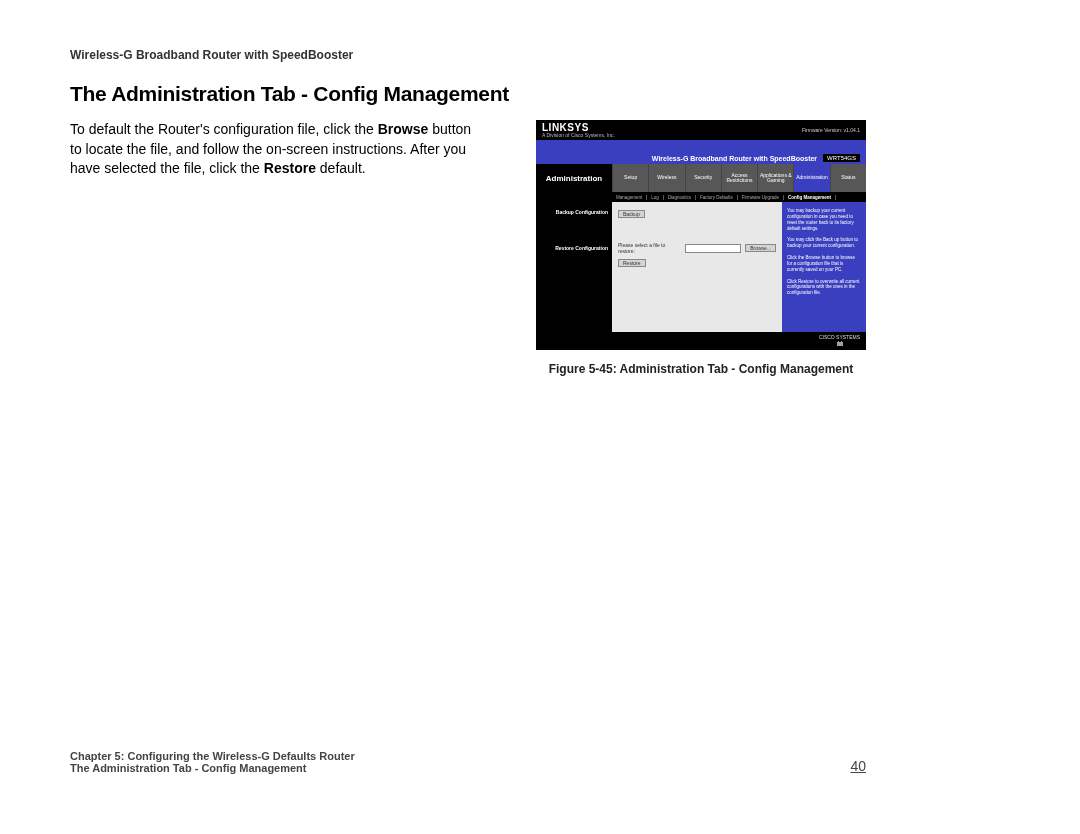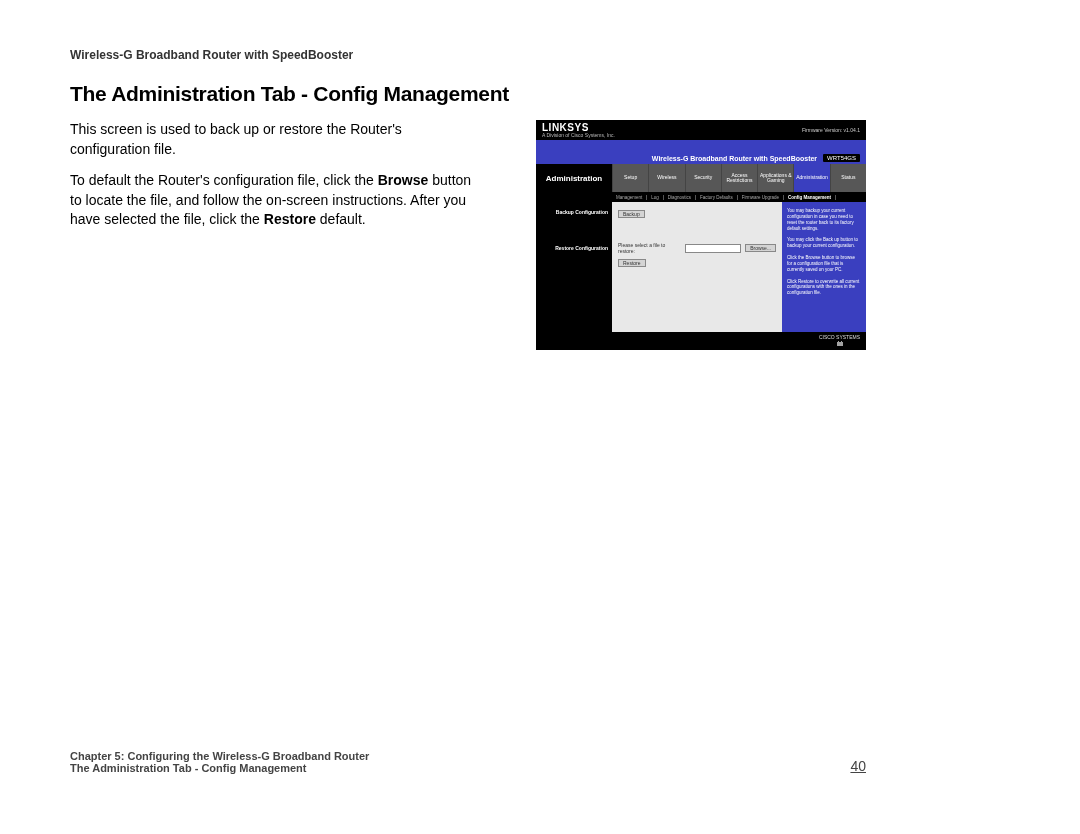--- a/index.html
+++ b/index.html
@@ -260,21 +260,20 @@
 </head>
 <body>
 
 <div class="page">
   <div class="doc-header">Wireless-G Broadband Router with SpeedBooster</div>
 
   <div class="section-title">The Administration Tab - Config Management</div>
 
   <div class="content-row">
     <div class="text-col">
-      <p>This screen is used to back up or restore the Router's configuration file.</p>
       <p>
         <span>To default the Router's configuration file, click the </span><b>Browse</b><span> button to locate the file, and follow the on-screen instructions. After you have selected the file, click the </span><b>Restore</b><span> default.</span>
       </p>
     </div>
 
     <div class="figure-col">
       <div class="router-ui">
         <div class="rtr-top">
           <div>
             <div class="rtr-logo">LINKSYS</div>
@@ -330,23 +329,24 @@
           </div>
         </div>
         <div class="rtr-bottom">
           <div class="cisco">
             <div>CISCO SYSTEMS</div>
             <div class="bars"></div>
           </div>
         </div>
       </div>
 
+      <div class="fig-caption">Figure 5-45: Administration Tab - Config Management</div>
     </div>
   </div>
 
   <div class="footer">
     <div>
-      <span class="ch">Chapter 5: Configuring the Wireless-G Broadband Router</span>
+      <span class="ch">Chapter 5: Configuring the Wireless-G Defaults Router</span>
       <span class="sub">The Administration Tab - Config Management</span>
     </div>
     <div class="pg">40</div>
   </div>
 </div>
 
 </body></html>

